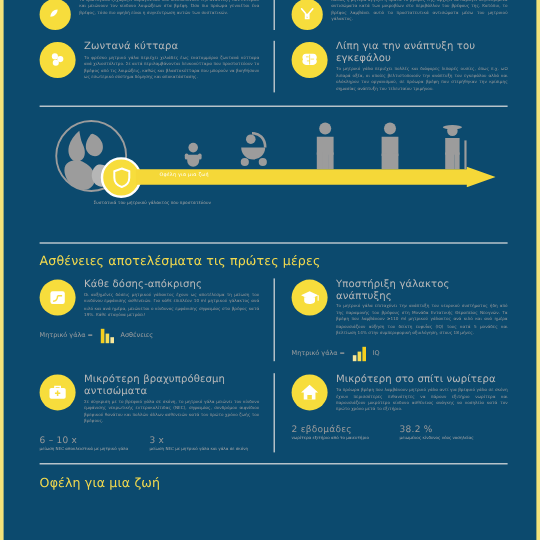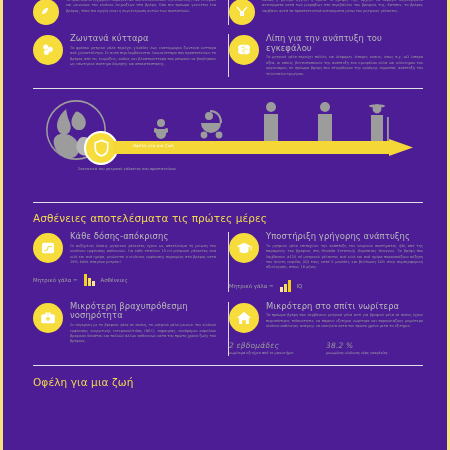--- a/index.html
+++ b/index.html
@@ -7,30 +7,30 @@
     width:450px;height:450px;overflow:hidden;
     background:#ffffff;
     font-family:"DejaVu Sans","Liberation Sans",sans-serif;
     color:#8a8a8a;
   }
   .page{
     position:relative;width:450px;height:450px;
     box-sizing:border-box;
     border-left:3px solid #f5e27a;
     border-right:3px solid #f5e27a;
-    background:#4c1d95;
+    background:#0c4a6e;
     overflow:hidden;
   }
   .inner{padding:0 30px;box-sizing:border-box;width:450px;}
 
   
   .cols{display:flex;width:390px;}
   .col{width:195px;box-sizing:border-box;position:relative;}
   .col.left{padding-right:12px;}
-  .col.right{border-left:1px solid #dcdcdc;}
+  .col.right{padding-left:14px;border-left:1px solid #dcdcdc;}
 
   
   .feat{display:flex;align-items:flex-start;}
   .badge{
     width:26px;height:26px;border-radius:50%;
     background:#f7dd3c;flex:0 0 26px;
     display:flex;align-items:center;justify-content:center;
     margin-right:7px;margin-top:1px;
   }
   .badge.big{width:30px;height:30px;flex:0 0 30px;}
@@ -94,21 +94,21 @@
   .bars{display:inline-flex;align-items:flex-end;height:12px;margin:0 4px;}
   .bars i{display:block;width:3px;margin-right:1px;background:#f7dd3c;}
   .bars.up i:nth-child(1){height:5px;background:#f8e79a;}
   .bars.up i:nth-child(2){height:8px;background:#f6de55;}
   .bars.up i:nth-child(3){height:12px;background:#f5cf1e;}
   .bars.down i:nth-child(1){height:12px;background:#f5cf1e;}
   .bars.down i:nth-child(2){height:8px;background:#f6de55;}
   .bars.down i:nth-child(3){height:5px;background:#f8e79a;}
 
   
-  .nums{display:flex;margin-top:8px;font-style:italic;}
+  .nums{display:flex;margin-top:8px;}
   .num{width:50%;box-sizing:border-box;padding-right:6px;}
   .num-val{font-size:7.5px;color:#9a9a9a;margin-bottom:1px;letter-spacing:.2px;}
   .num-cap{font-size:3.4px;line-height:1.45;color:#a8a8a8;}
 
   .block-gap{height:10px;}
 </style>
 </head>
 <body>
 
 <div class="page">
@@ -276,21 +276,21 @@
       <div class="col right">
         <div class="feat">
           <div class="badge big">
             <svg width="18" height="18" viewBox="0 0 24 24">
               <path d="M12 5L2.5 9.5 12 14l9.5-4.5z" fill="#ffffff"></path>
               <path d="M6 11.5v4.5c0 1.6 2.7 3 6 3s6-1.4 6-3v-4.5" fill="#ffffff"></path>
               <path d="M21.5 9.5v6" stroke="#ffffff" stroke-width="1.2" fill="none"></path>
             </svg>
           </div>
           <div class="feat-body">
-            <h3 class="feat-title">Υποστήριξη γρήγορης ανάπτυξης</h3>
+            <h3 class="feat-title">Υποστήριξη γάλακτος ανάπτυξης</h3>
             <p class="feat-text">Το μητρικό γάλα επιταχύνει την ανάπτυξη του νευρικού συστήματος ήδη από της παραμονής του βρέφους στη Μονάδα Εντατικής Θεραπείας Νεογνών. Τα βρέφη που λαμβάνουν ≥110 ml μητρικού γάλακτος ανά κιλό και ανά ημέρα παρουσιάζουν αύξηση του δείκτη ευφυΐας (IQ) τους κατά 5 μονάδες και βελτίωση 14% στην συμπεριφορική αξιολόγηση, στους 18 μήνες.</p>
           </div>
         </div>
         <div class="statline">
           <span class="eq">Μητρικό γάλα =</span>
           <span class="bars up">
             <i></i>
               <i></i>
               <i></i>
           </span>
@@ -305,25 +305,33 @@
       <div class="col left">
         <div class="feat">
           <div class="badge big">
             <svg width="18" height="18" viewBox="0 0 24 24">
               <rect x="3" y="7" width="18" height="12" rx="2" fill="#ffffff"></rect>
               <path d="M9 7V5.5h6V7" stroke="#ffffff" stroke-width="1.6" fill="none"></path>
               <path d="M12 10v6M9 13h6" stroke="#f7dd3c" stroke-width="1.7"></path>
             </svg>
           </div>
           <div class="feat-body">
-            <h3 class="feat-title">Μικρότερη βραχυπρόθεσμη νοσηρότητα</h3>
+            <h3 class="feat-title">Μικρότερη βραχυπρόθεσμη αντισώματα</h3>
             <p class="feat-text">Σε σύγκριση με το βρεφικό γάλα σε σκόνη, το μητρικό γάλα μειώνει τον κίνδυνο εμφάνισης νεκρωτικής εντεροκολίτιδας (NEC), σηψαιμίας, συνδρόμου αιφνίδιου βρεφικού θανάτου και πολλών άλλων ασθενειών κατά τον πρώτο χρόνο ζωής του βρέφους.</p>
           </div>
         </div>
         <div class="nums">
+          <div class="num">
+            <div class="num-val">6 – 10 x</div>
+            <div class="num-cap">μείωση NEC αποκλειστικά με μητρικό γάλα</div>
+          </div>
+          <div class="num">
+            <div class="num-val">3 x</div>
+            <div class="num-cap">μείωση NEC με μητρικό γάλα και γάλα σε σκόνη</div>
+          </div>
         </div>
       </div>
 
       <div class="col right">
         <div class="feat">
           <div class="badge big">
             <svg width="18" height="18" viewBox="0 0 24 24">
               <path d="M12 3.5L2.5 12h3v8h13v-8h3z" fill="#ffffff"></path>
               <path d="M9.5 20v-5h5v5" fill="#f7dd3c"></path>
             </svg>

